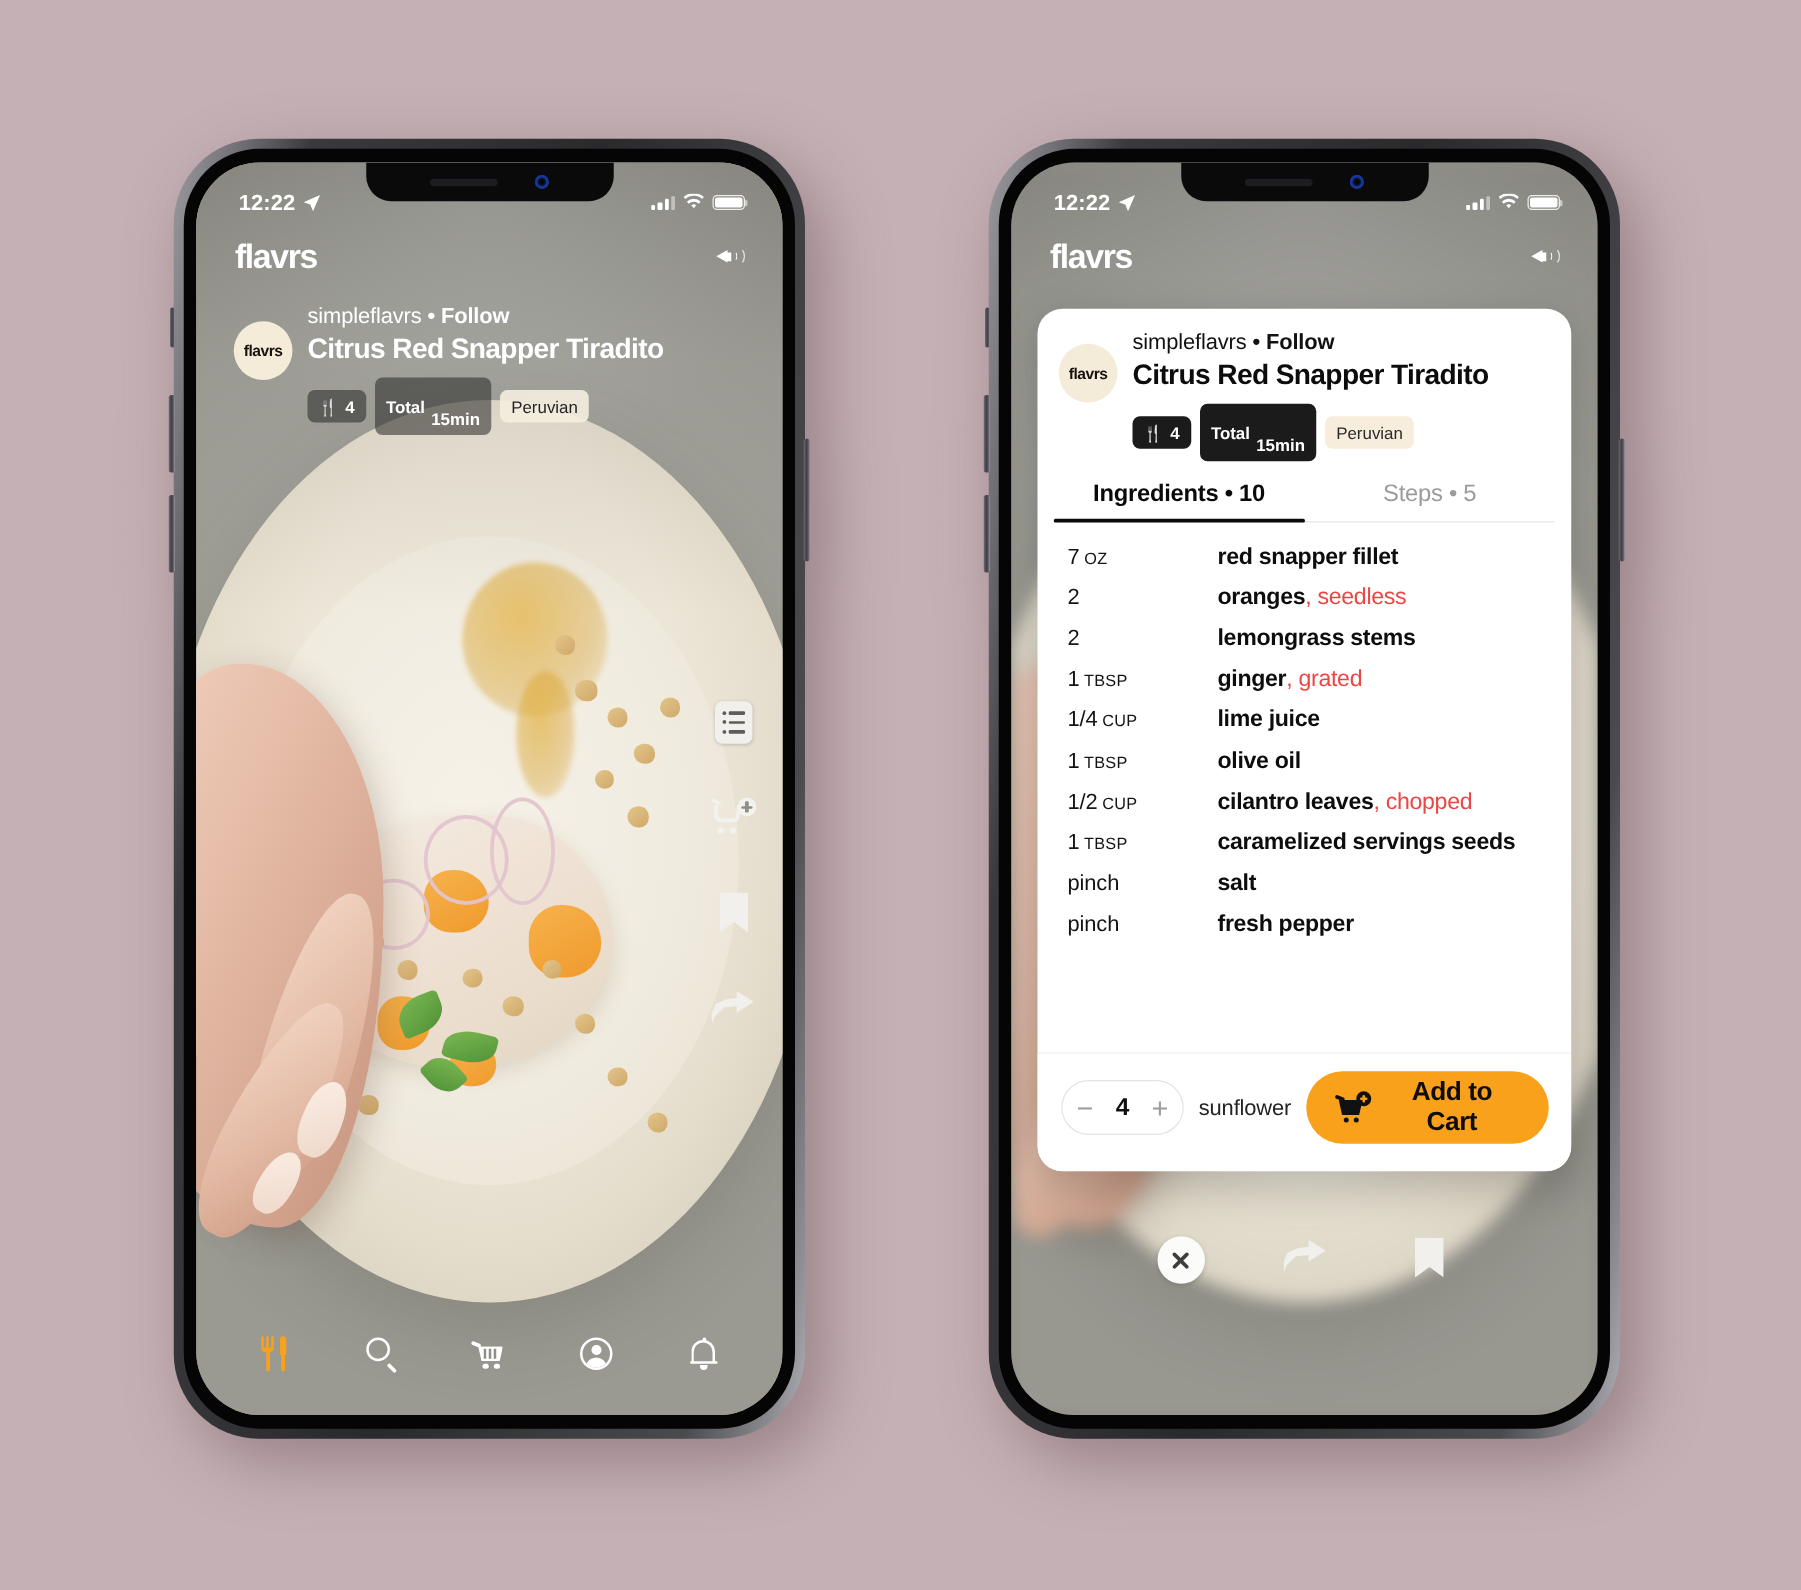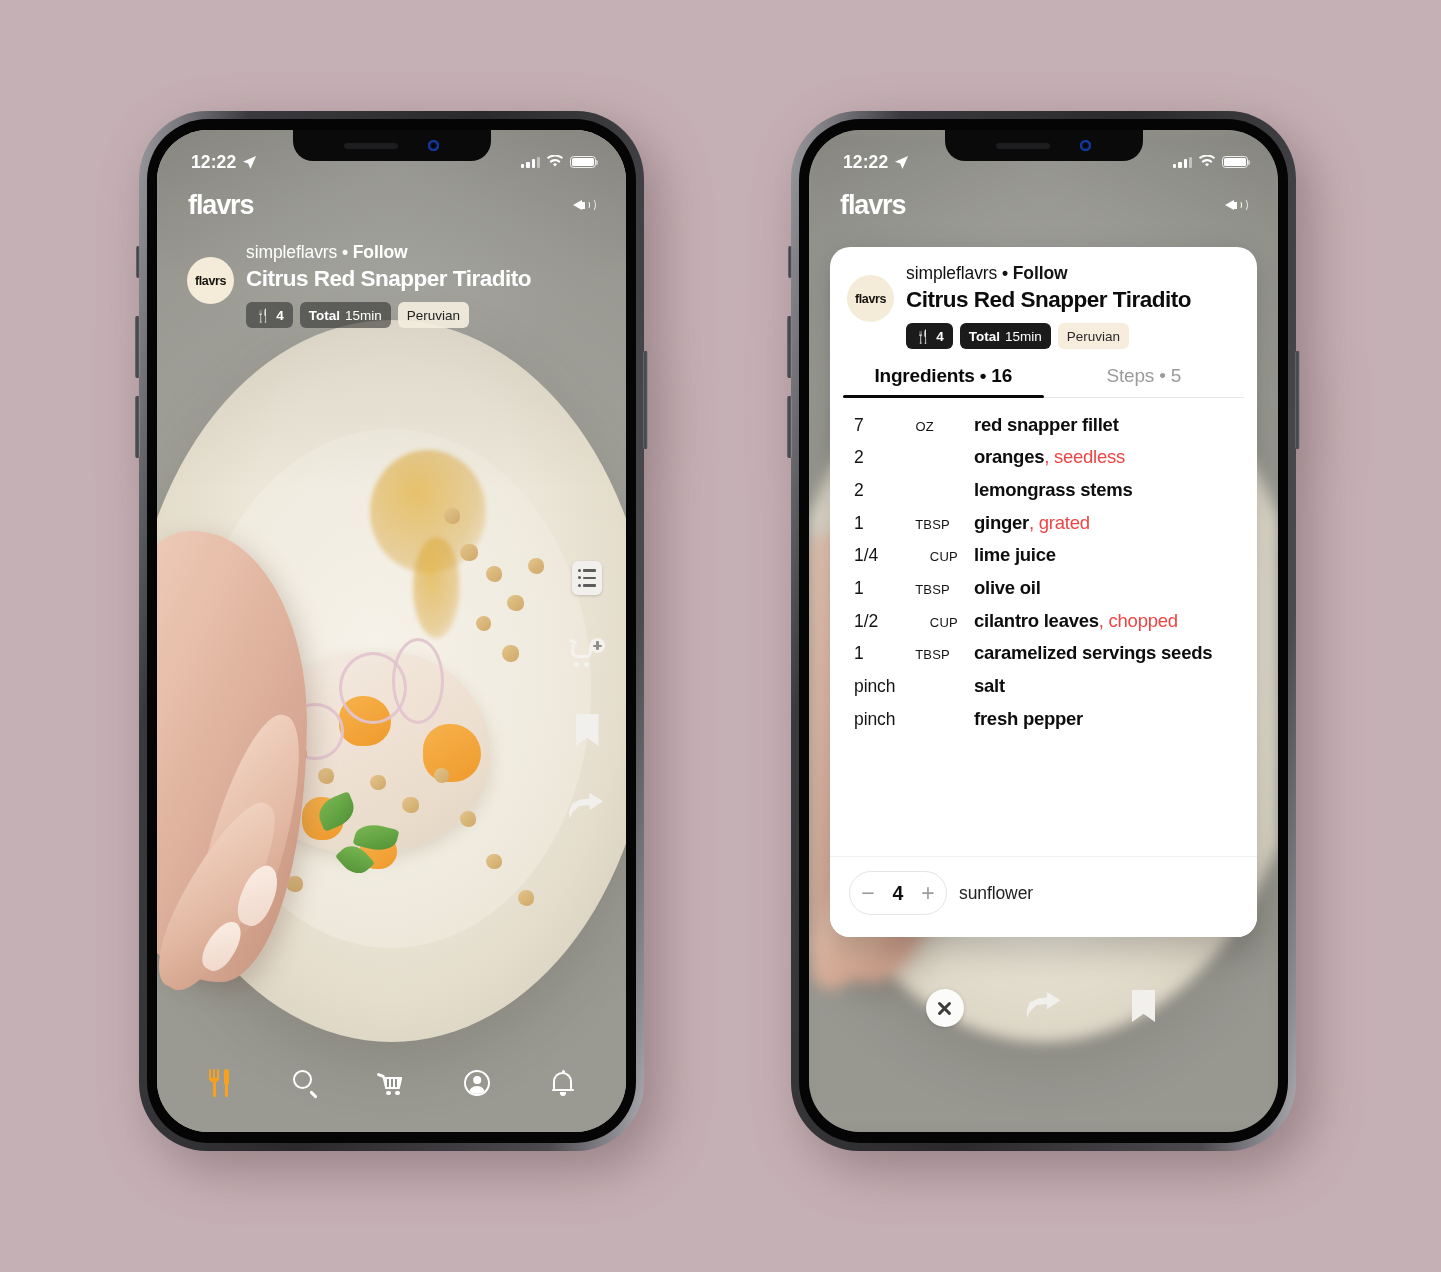--- a/index.html
+++ b/index.html
@@ -222,21 +222,21 @@
     letter-spacing: -.5px; margin-bottom: 10px; white-space: nowrap;
   }
   .chips { display: flex; gap: 7px; align-items: center; }
   .chip {
     display: inline-flex; align-items: center; gap: 5px;
     border-radius: 6px; font-size: 13.5px; font-weight: 600;
     padding: 5.5px 9px; white-space: nowrap;
   }
   .chip-dark { background: rgba(38,38,38,.55); color: #fff; }
   .chip-cream { background: rgba(244,238,223,.9); color: #232323; font-weight: 500; }
-  .chip b { font-weight: 400; }
+  .chip b { font-weight: 700; margin-top: 20px; }
   .cut-icon { font-size: 13px; line-height: 1; }
 
   
   .side-actions {
     position: absolute; right: 21px; top: 430px; z-index: 26;
     display: flex; flex-direction: column; align-items: center; gap: 41px;
   }
   .sa { width: 36px; height: 36px; position: relative; cursor: pointer; }
   .ico-list {
     width: 30px; height: 34px; background: #f2f0ec; border-radius: 6px;
@@ -373,21 +373,21 @@
   .tabitem.active::after {
     content:''; position:absolute; left:0; right:0; bottom:0; height:3.4px;
     background: #0a0a0a; border-radius: 2px; z-index: 2;
   }
 
   .ing-list { flex: 1 1 auto; padding: 10px 18px 0 24px; overflow: hidden; }
   .ing-row { display: flex; align-items: baseline; padding: 4.5px 0; }
   .ing-qty {
     flex: 0 0 120px; font-size: 17.5px; color: #141414; letter-spacing: -.1px;
   }
-  .ing-qty .u { font-size: 13px; letter-spacing: .2px; margin-left: 48px; }
+  .ing-qty .u { font-size: 13px; letter-spacing: .2px; }
   .ing-name { flex: 1 1 auto; font-size: 18.5px; color: #0d0d0d; font-weight: 700; letter-spacing: -.25px; line-height: 1.28; }
   .ing-name .note { font-weight: 400; color: #ef4444; }
 
   .sheet-foot {
     flex: 0 0 auto; padding: 14px 18px 22px 19px;
     display: flex; align-items: center; gap: 12px;
     background: #fff; border-top: 1px solid #f0f0f0;
   }
   .stepper {
     display: flex; align-items: center; border: 1.4px solid #e4e4e4;
@@ -714,21 +714,21 @@
               <span class="chip chip-dark">
                 <span>Total </span>
                   <b>15min</b>
               </span>
               <span class="chip chip-cream">Peruvian</span>
             </div>
           </div>
         </div>
 
         <div class="tabs">
-          <div class="tabitem active">Ingredients • 16</div>
+          <div class="tabitem active">Ingredients • 10</div>
           <div class="tabitem">Steps • 5</div>
         </div>
 
         <div class="ing-list" id="ing-list">
             <div class="ing-row">
               <div class="ing-qty"><span>7</span><span class="u"> OZ</span></div>
               <div class="ing-name"><span>red snapper fillet</span></div>
             </div>
             <div class="ing-row">
               <div class="ing-qty"><span>2</span></div>
@@ -768,20 +768,30 @@
             </div>
           </div>
 
         <div class="sheet-foot">
           <div class="stepper">
             <div class="stp-btn">−</div>
             <div class="stp-val">4</div>
             <div class="stp-btn">+</div>
           </div>
           <div class="servings-label">sunflower</div>
+          <button class="add-cart">
+            <span class="ic-cart3">
+              <span class="hd"></span>
+                <span class="bd"></span>
+              <span class="w a"></span>
+                <span class="w b"></span>
+                <span class="pl"></span>
+            </span>
+            <span>Add to Cart</span>
+          </button>
         </div>
       </div>
 
       <div class="sheet-actions">
         <div class="close-btn">
             <span class="x"></span>
           </div>
         <div class="sa">
             <div class="ico-share">
               <span class="arrow"></span>

